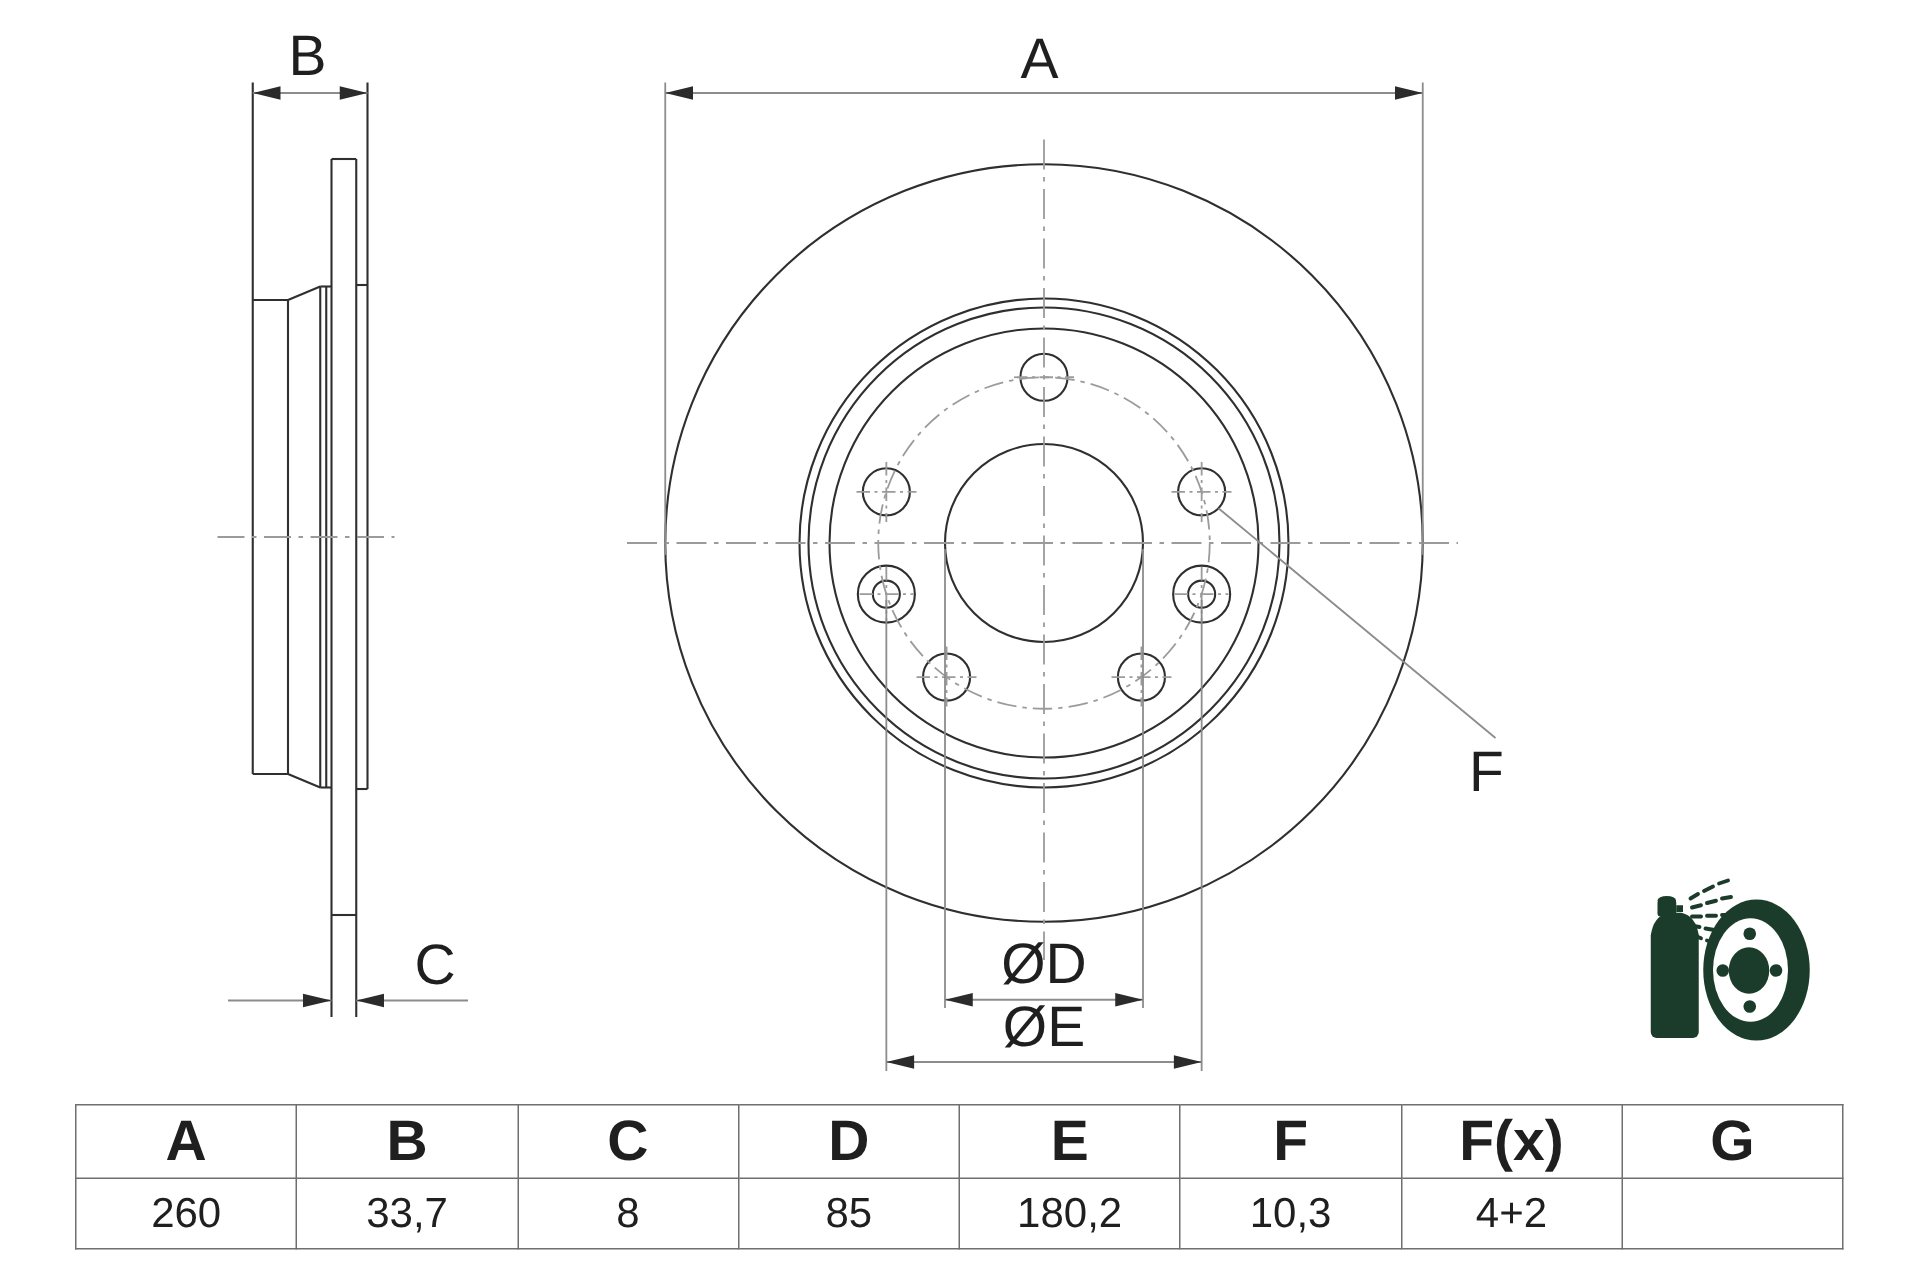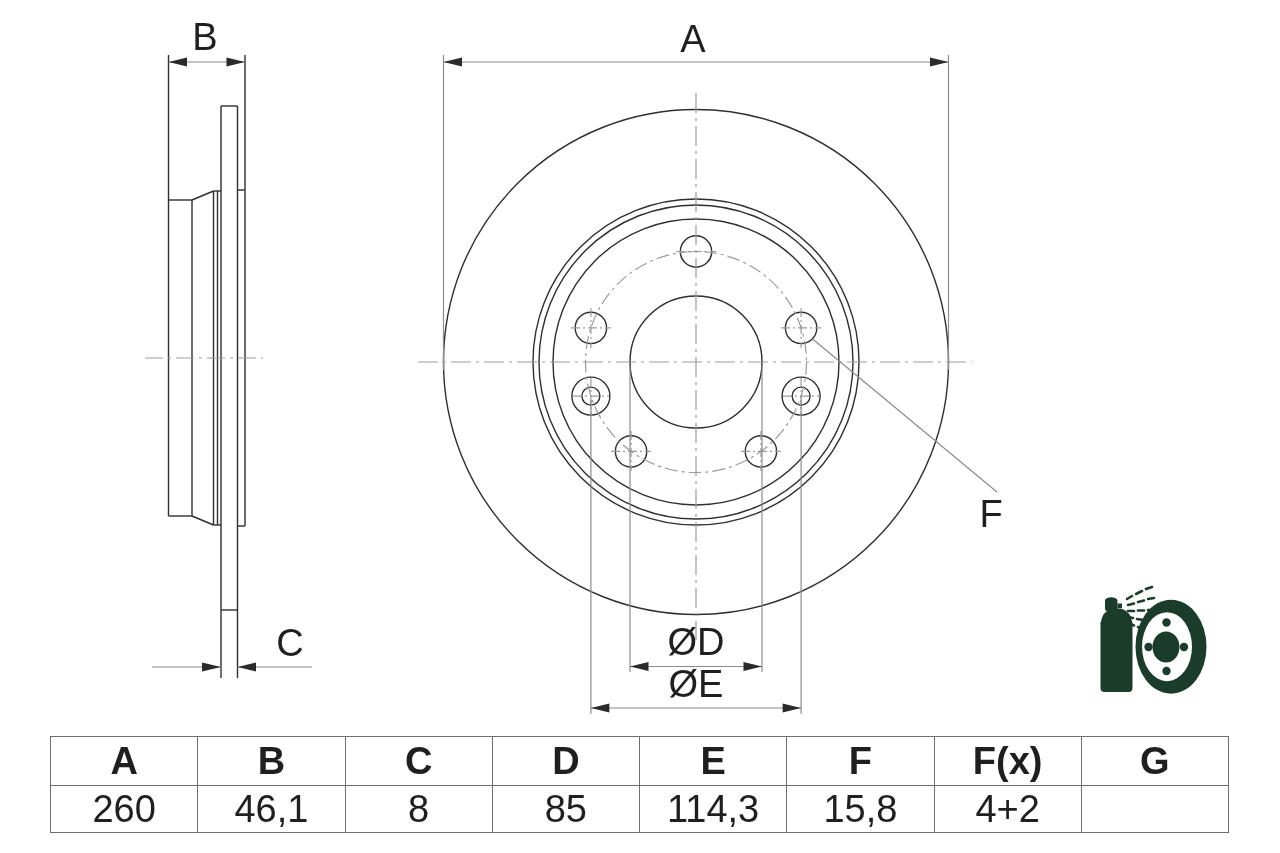--- a/index.html
+++ b/index.html
@@ -5,21 +5,21 @@
   html,body{margin:0;padding:0;background:#ffffff;}
   body{width:1280px;height:853px;position:relative;font-family:"Liberation Sans",sans-serif;overflow:hidden;}
   #stage{position:absolute;left:0;top:0;width:1280px;height:853px;}
   svg text{font-family:"Liberation Sans","DejaVu Sans",sans-serif;fill:#1f1f1f;}
   .dim-label{font-size:38px;font-weight:500;}
   
   #spec-table{position:absolute;left:50px;top:736px;width:1179px;border-collapse:collapse;table-layout:fixed;}
   #spec-table td{border:1px solid #6f6f6f;text-align:center;vertical-align:middle;
                  color:#1f1f1f;overflow:hidden;white-space:nowrap;}
   #spec-table tr.hdr td{height:46px;font-weight:bold;font-size:38px;}
-  #spec-table tr.val td{height:44px;font-weight:normal;font-size:38px;}
+  #spec-table tr.val td{height:44px;font-weight:normal;font-size:28px;}
 </style>
 </head>
 <body>
 
 <div id="stage">
 <svg width="1280" height="730" viewBox="0 0 1280 730">
 
   <g stroke="#2f2f2f" stroke-width="1.4" fill="none">
 
     <line x1="221" y1="106" x2="221" y2="678"></line>
@@ -168,23 +168,23 @@
       <td>B</td>
       <td>C</td>
       <td>D</td>
       <td>E</td>
       <td>F</td>
       <td>F(x)</td>
       <td>G</td>
     </tr>
     <tr class="val">
       <td>260</td>
-      <td>46,1</td>
+      <td>33,7</td>
       <td>8</td>
       <td>85</td>
-      <td>114,3</td>
-      <td>15,8</td>
+      <td>180,2</td>
+      <td>10,3</td>
       <td>4+2</td>
       <td></td>
     </tr>
   </tbody>
 </table>
 </div>
 
 </body></html>

